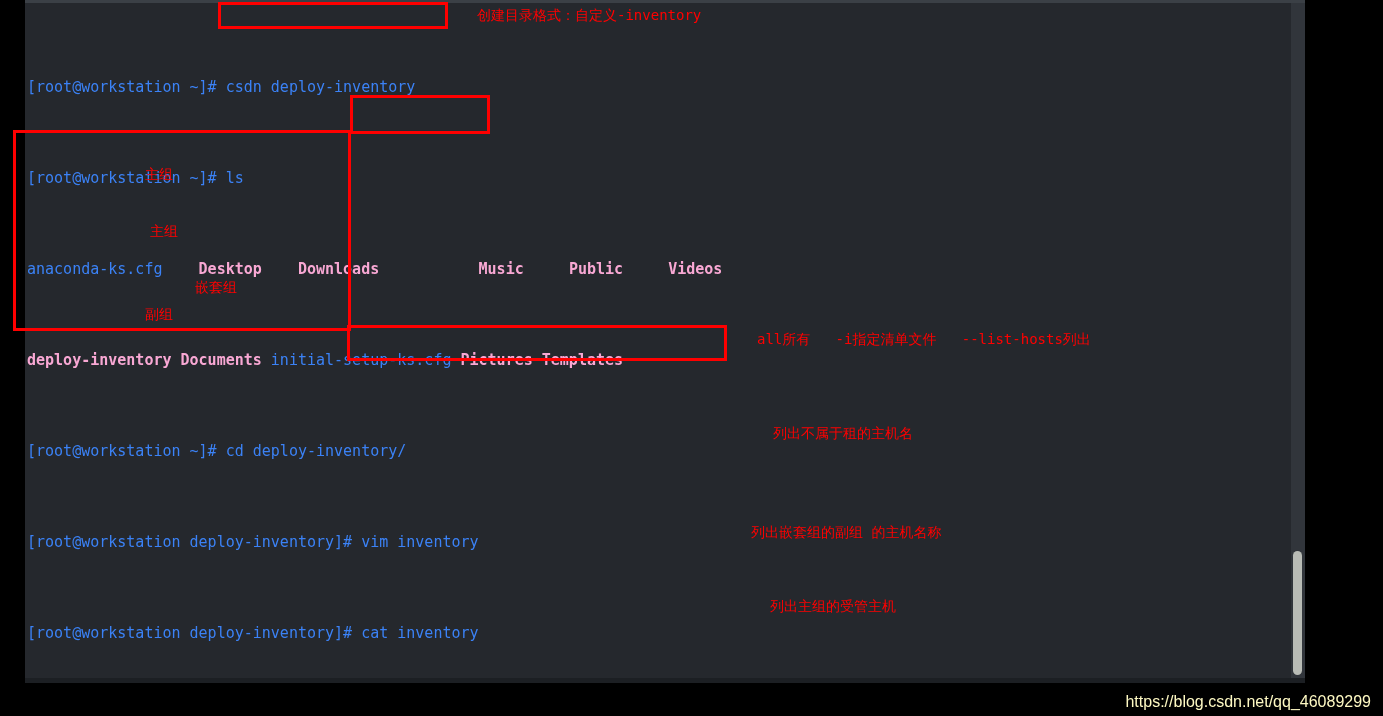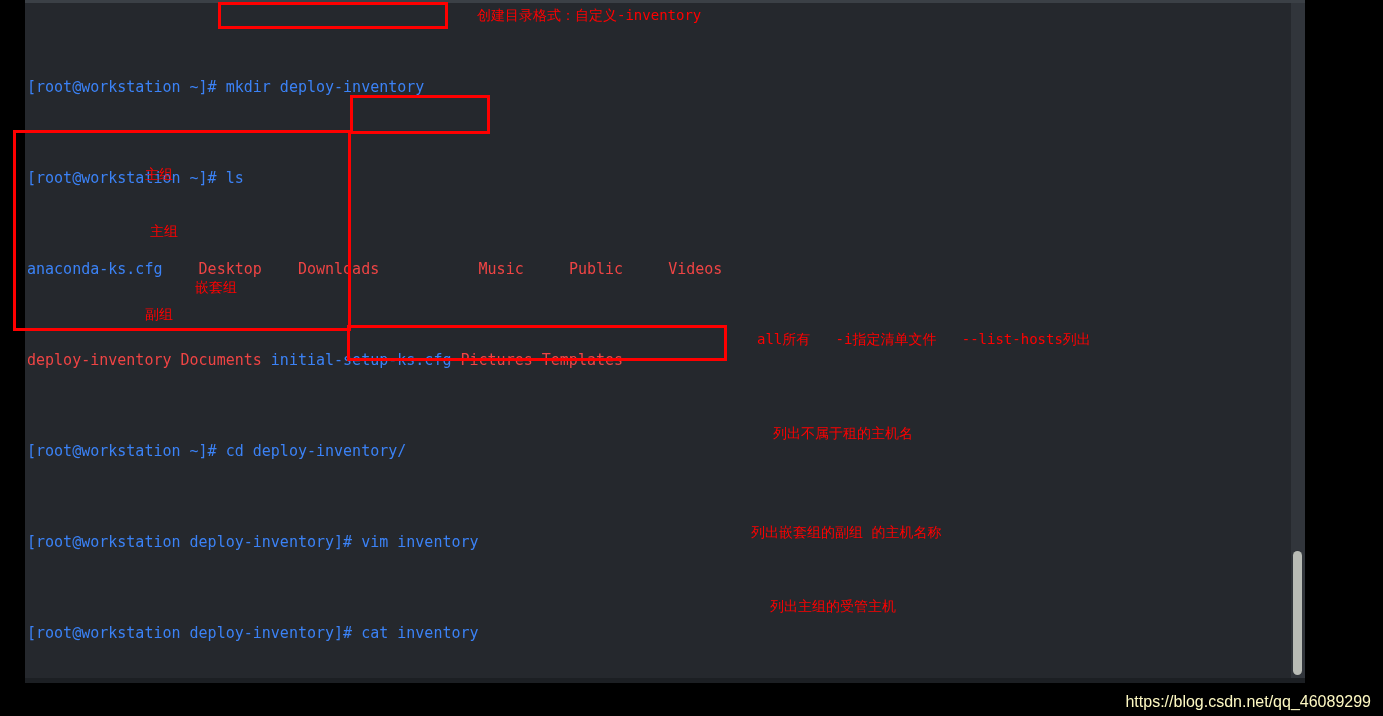--- a/index.html
+++ b/index.html
@@ -50,21 +50,21 @@
     font-size: 15px;
     line-height: 18.2px;
     color: #d3d7cf;
     white-space: pre;
     letter-spacing: 0px;
   }
   .tline {
     height: 18.2px;
     white-space: pre;
   }
-  .dir { color: #ef4444; }
+  .dir { color: #f9a8d4; font-weight: bold; }
   .plain { color: #3b82f6; }
 
   
   #terminal-scrollbar-track {
     position: absolute;
     right: 0px;
     top: 3px;
     width: 14px;
     height: 675px;
     background: #31353b;
@@ -112,21 +112,21 @@
 </head>
 <body>
 
 <div id="terminal-window">
 
   <div id="terminal-topstrip"></div>
 
   <div id="terminal-text">
 
     
-    <div class="tline"><span class="plain">[root@workstation ~]# </span><span class="plain">mkdir deploy-inventory</span></div>
+    <div class="tline"><span class="plain">[root@workstation ~]# </span><span class="plain">csdn deploy-inventory</span></div>
 
     
     <div class="tline"><span class="plain">[root@workstation ~]# </span><span class="plain">ls</span></div>
 
     
     <div class="tline"><span class="plain">anaconda-ks.cfg</span><span class="plain">    </span><span class="dir">Desktop</span><span class="plain">    </span><span class="dir">Downloads</span><span class="plain">           </span><span class="dir">Music</span><span class="plain">     </span><span class="dir">Public</span><span class="plain">     </span><span class="dir">Videos</span></div>
 
     
     <div class="tline"><span class="dir">deploy-inventory</span><span class="plain"> </span><span class="dir">Documents</span><span class="plain"> </span><span class="plain">initial-setup-ks.cfg</span><span class="plain"> </span><span class="dir">Pictures</span><span class="plain"> </span><span class="dir">Templates</span></div>
 

